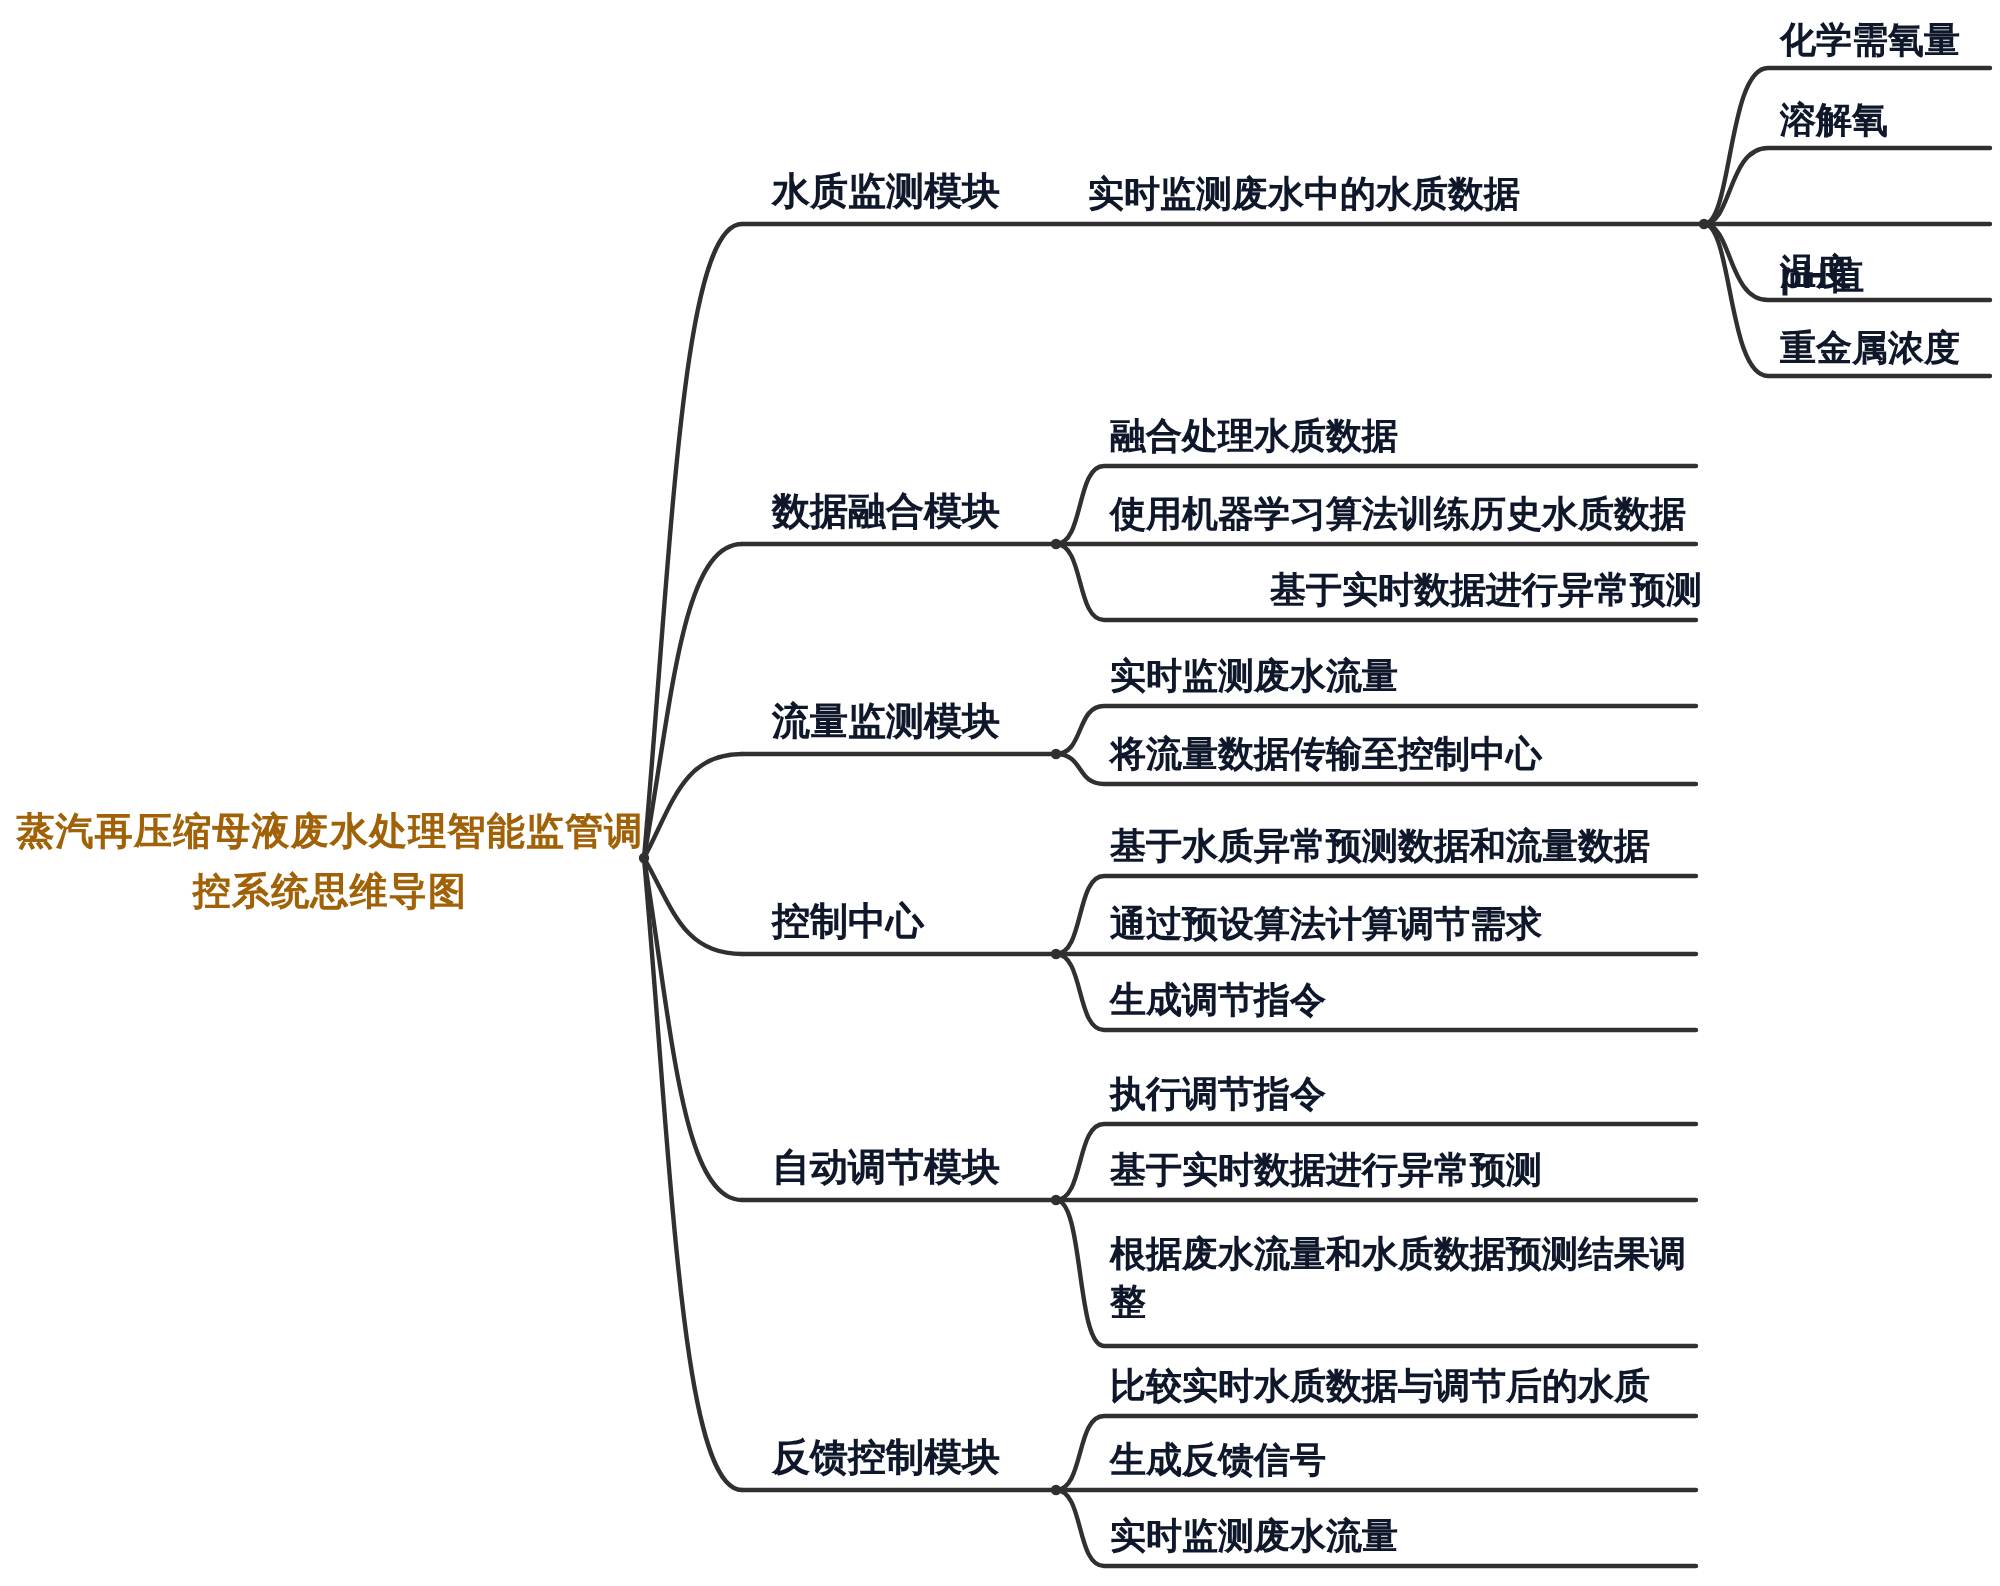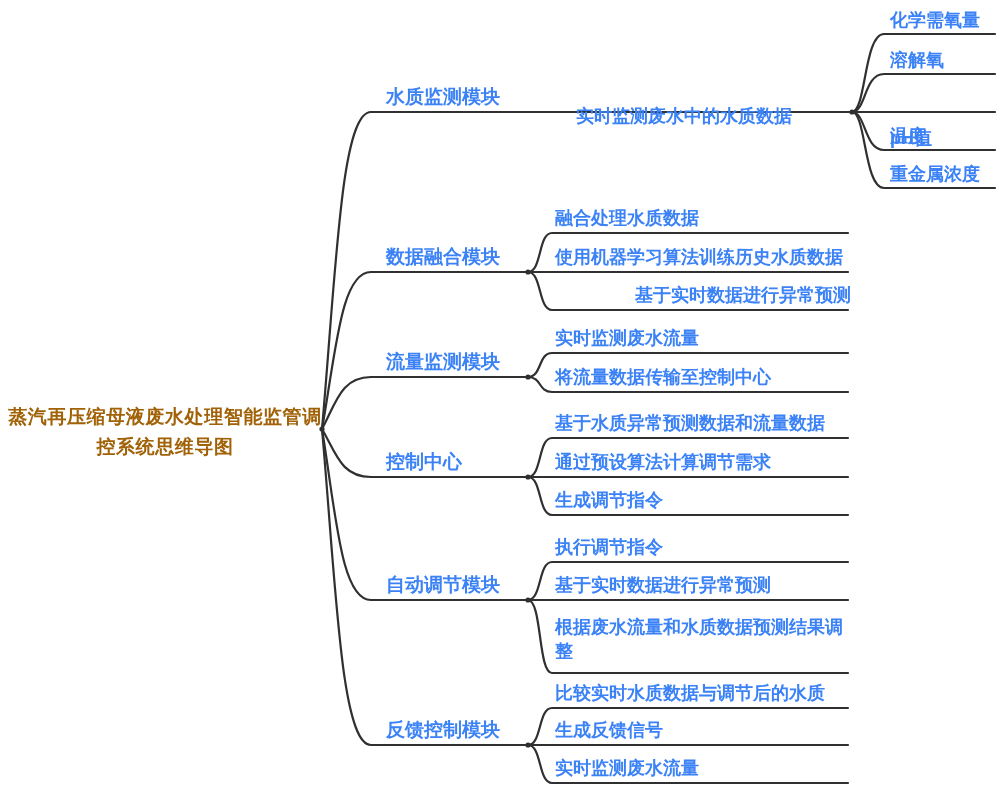--- a/index.html
+++ b/index.html
@@ -3,21 +3,21 @@
 <meta charset="utf-8">
 <style>
   html,body{margin:0;padding:0;background:#ffffff;}
   .stage{
     position:relative;width:1000px;height:793px;background:#ffffff;overflow:hidden;
     font-family:"Liberation Sans","DejaVu Sans",sans-serif;
   }
   .stage svg{position:absolute;left:0;top:0;width:1000px;height:793px;}
   .stage svg path{fill:none;stroke:#303030;stroke-width:2.2;stroke-linecap:round;}
   .stage svg circle{fill:#303030;stroke:none;}
-  .label{position:absolute;font-weight:bold;color:#3b82f6;white-space:nowrap;}
+  .label{position:absolute;font-weight:bold;color:#0f172a;white-space:nowrap;}
   .root{
     color:#a16207;text-align:center;white-space:normal;
     font-size:19px;line-height:30px;letter-spacing:0.6px;
   }
   .branch{font-size:19px;line-height:22px;}
   .sub{font-size:18px;line-height:24px;white-space:normal;}
   .leaf{font-size:18px;line-height:22px;}
 </style>
 </head>
 <body>
@@ -59,21 +59,21 @@
       <path d="M 322 429 C 336 587, 341 745, 371 745"></path>
       <path d="M 371 745 L 528 745"></path>
       <circle cx="528" cy="745" r="2.6"></circle>
       <path d="M 528 745 C 542 745, 538 708, 552 708 L 848 708"></path>
       <path d="M 528 745 L 848 745"></path>
       <path d="M 528 745 C 542 745, 538 783, 552 783 L 848 783"></path>
     </svg>
   <div id="nodes">
       <div class="label root" style="left: 4px; top: 402px; width: 322px;">蒸汽再压缩母液废水处理智能监管调控系统思维导图</div>
       <div class="label branch" style="left: 386px; top: 86px;">水质监测模块</div>
-      <div class="label sub" style="left: 576px; top: 85px; width: 296px; margin-top: 19px;">实时监测废水中的水质数据</div>
+      <div class="label sub" style="left: 544px; top: 85px; width: 296px;">实时监测废水中的水质数据</div>
       <div class="label leaf" style="left: 890px; top: 9px;">化学需氧量</div>
       <div class="label leaf" style="left: 890px; top: 49px;">溶解氧</div>
       <div class="label leaf" style="left: 890px; top: 87px; margin-top: 40px;">pH值</div>
       <div class="label leaf" style="left: 890px; top: 125px;">温度</div>
       <div class="label leaf" style="left: 890px; top: 163px;">重金属浓度</div>
       <div class="label branch" style="left: 386px; top: 246px;">数据融合模块</div>
       <div class="label sub" style="left: 555px; top: 206px; width: 296px;">融合处理水质数据</div>
       <div class="label sub" style="left: 555px; top: 245px; width: 296px;">使用机器学习算法训练历史水质数据</div>
       <div class="label sub" style="left: 555px; top: 283px; width: 296px; text-align: right;">基于实时数据进行异常预测</div>
       <div class="label branch" style="left: 386px; top: 351px;">流量监测模块</div>

